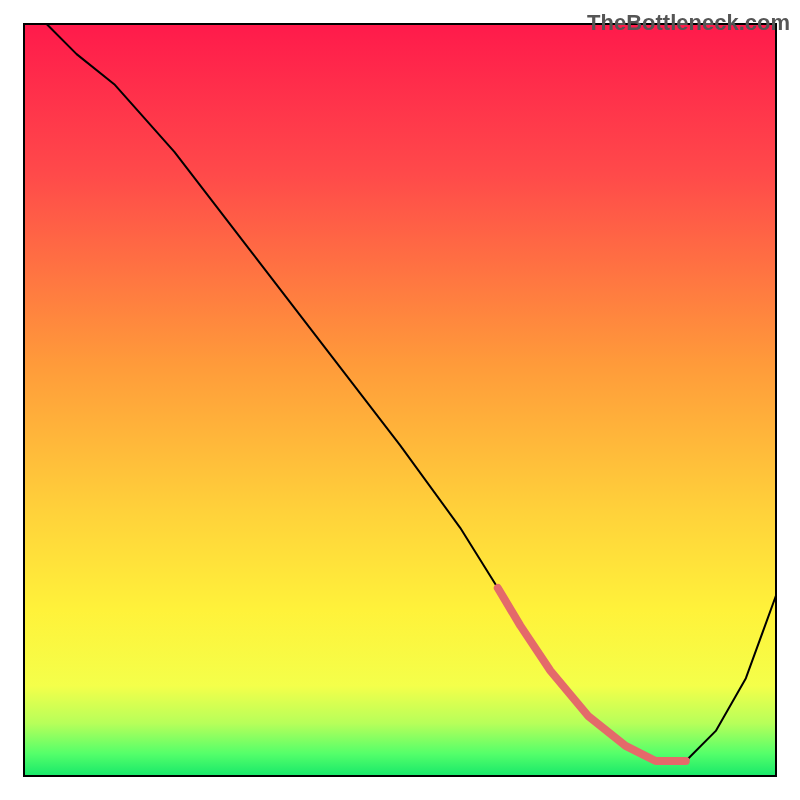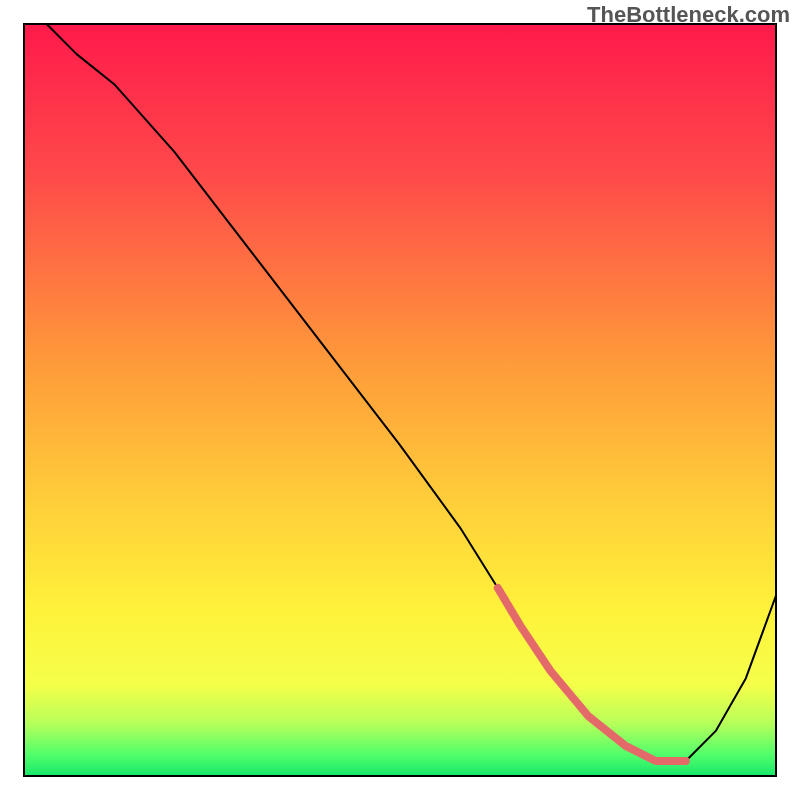--- a/index.html
+++ b/index.html
@@ -11,21 +11,21 @@
     font-family: Arial, Helvetica, sans-serif;
     overflow: hidden;
   }
   .chart-container {
     position: relative;
     width: 800px;
     height: 800px;
   }
   .watermark {
     position: absolute;
-    top: 2px;
+    top: 10px;
     right: 10px;
     font-size: 22px;
     font-weight: bold;
     color: #555555;
     z-index: 10;
   }
   svg.chart {
     display: block;
   }
 </style>

